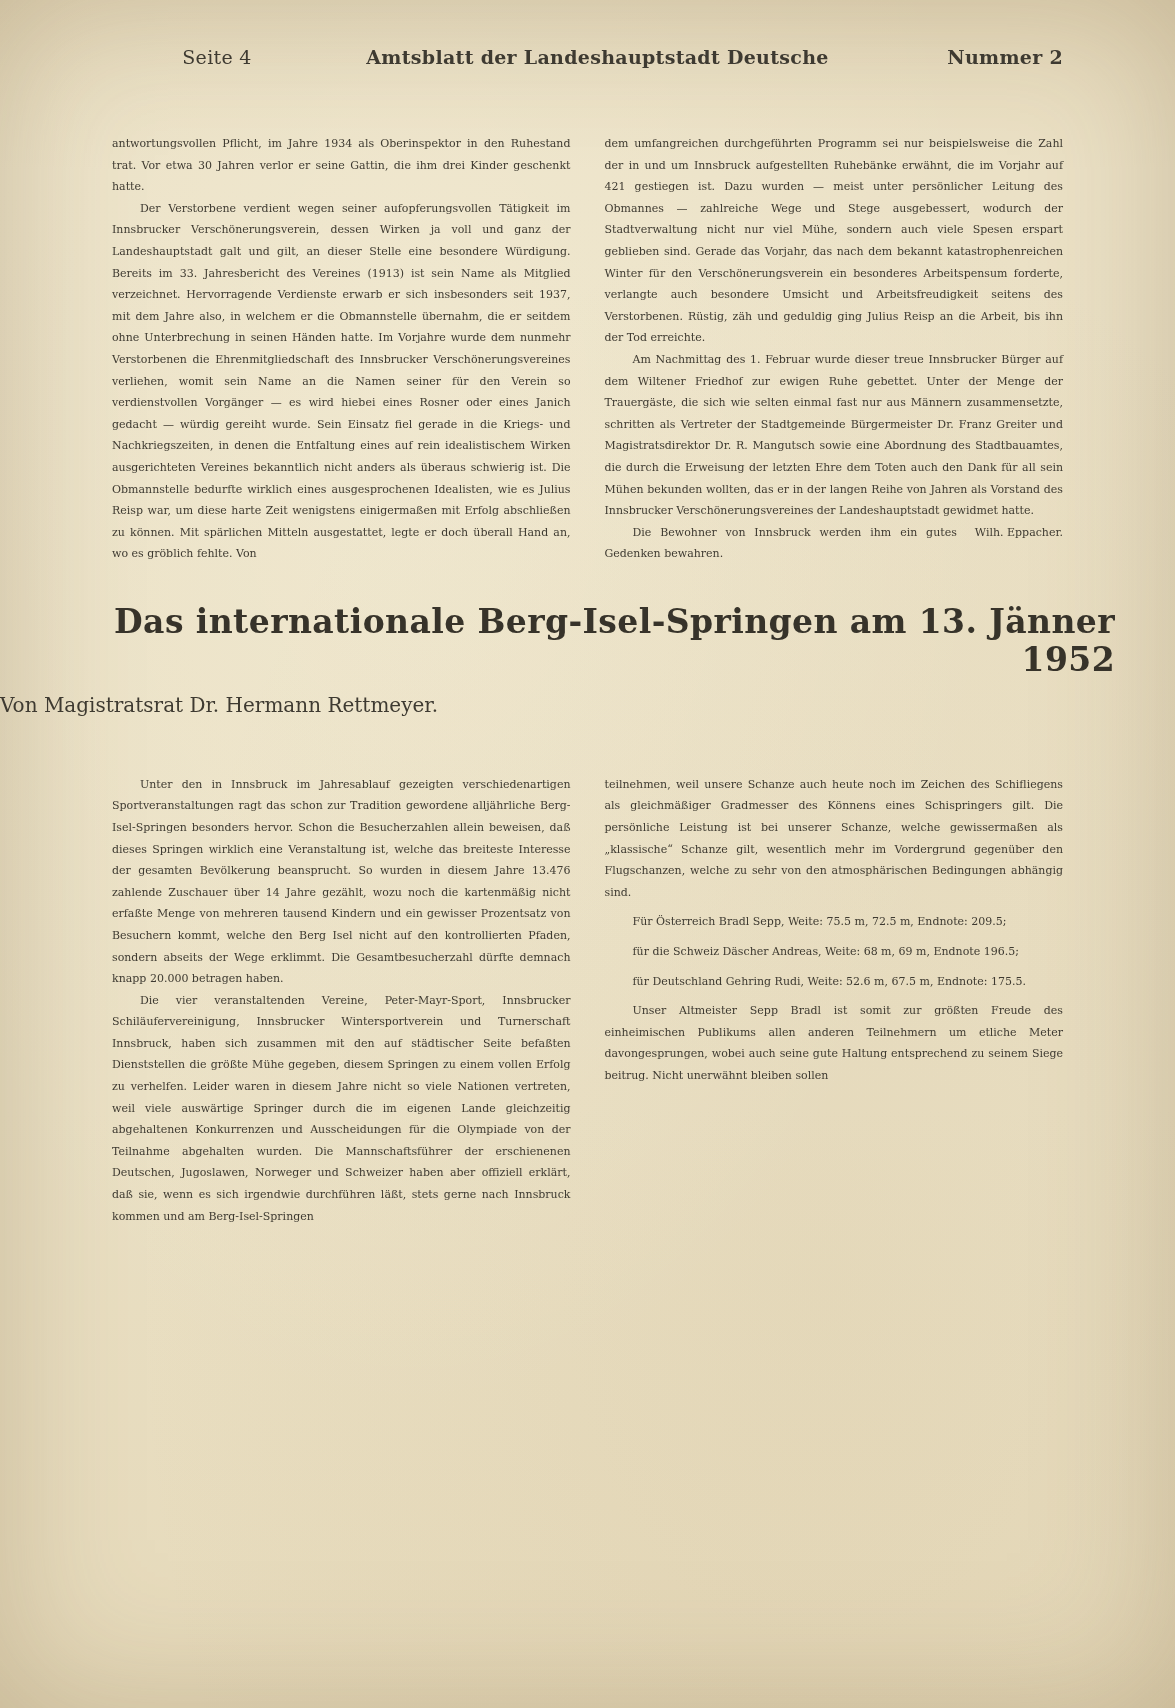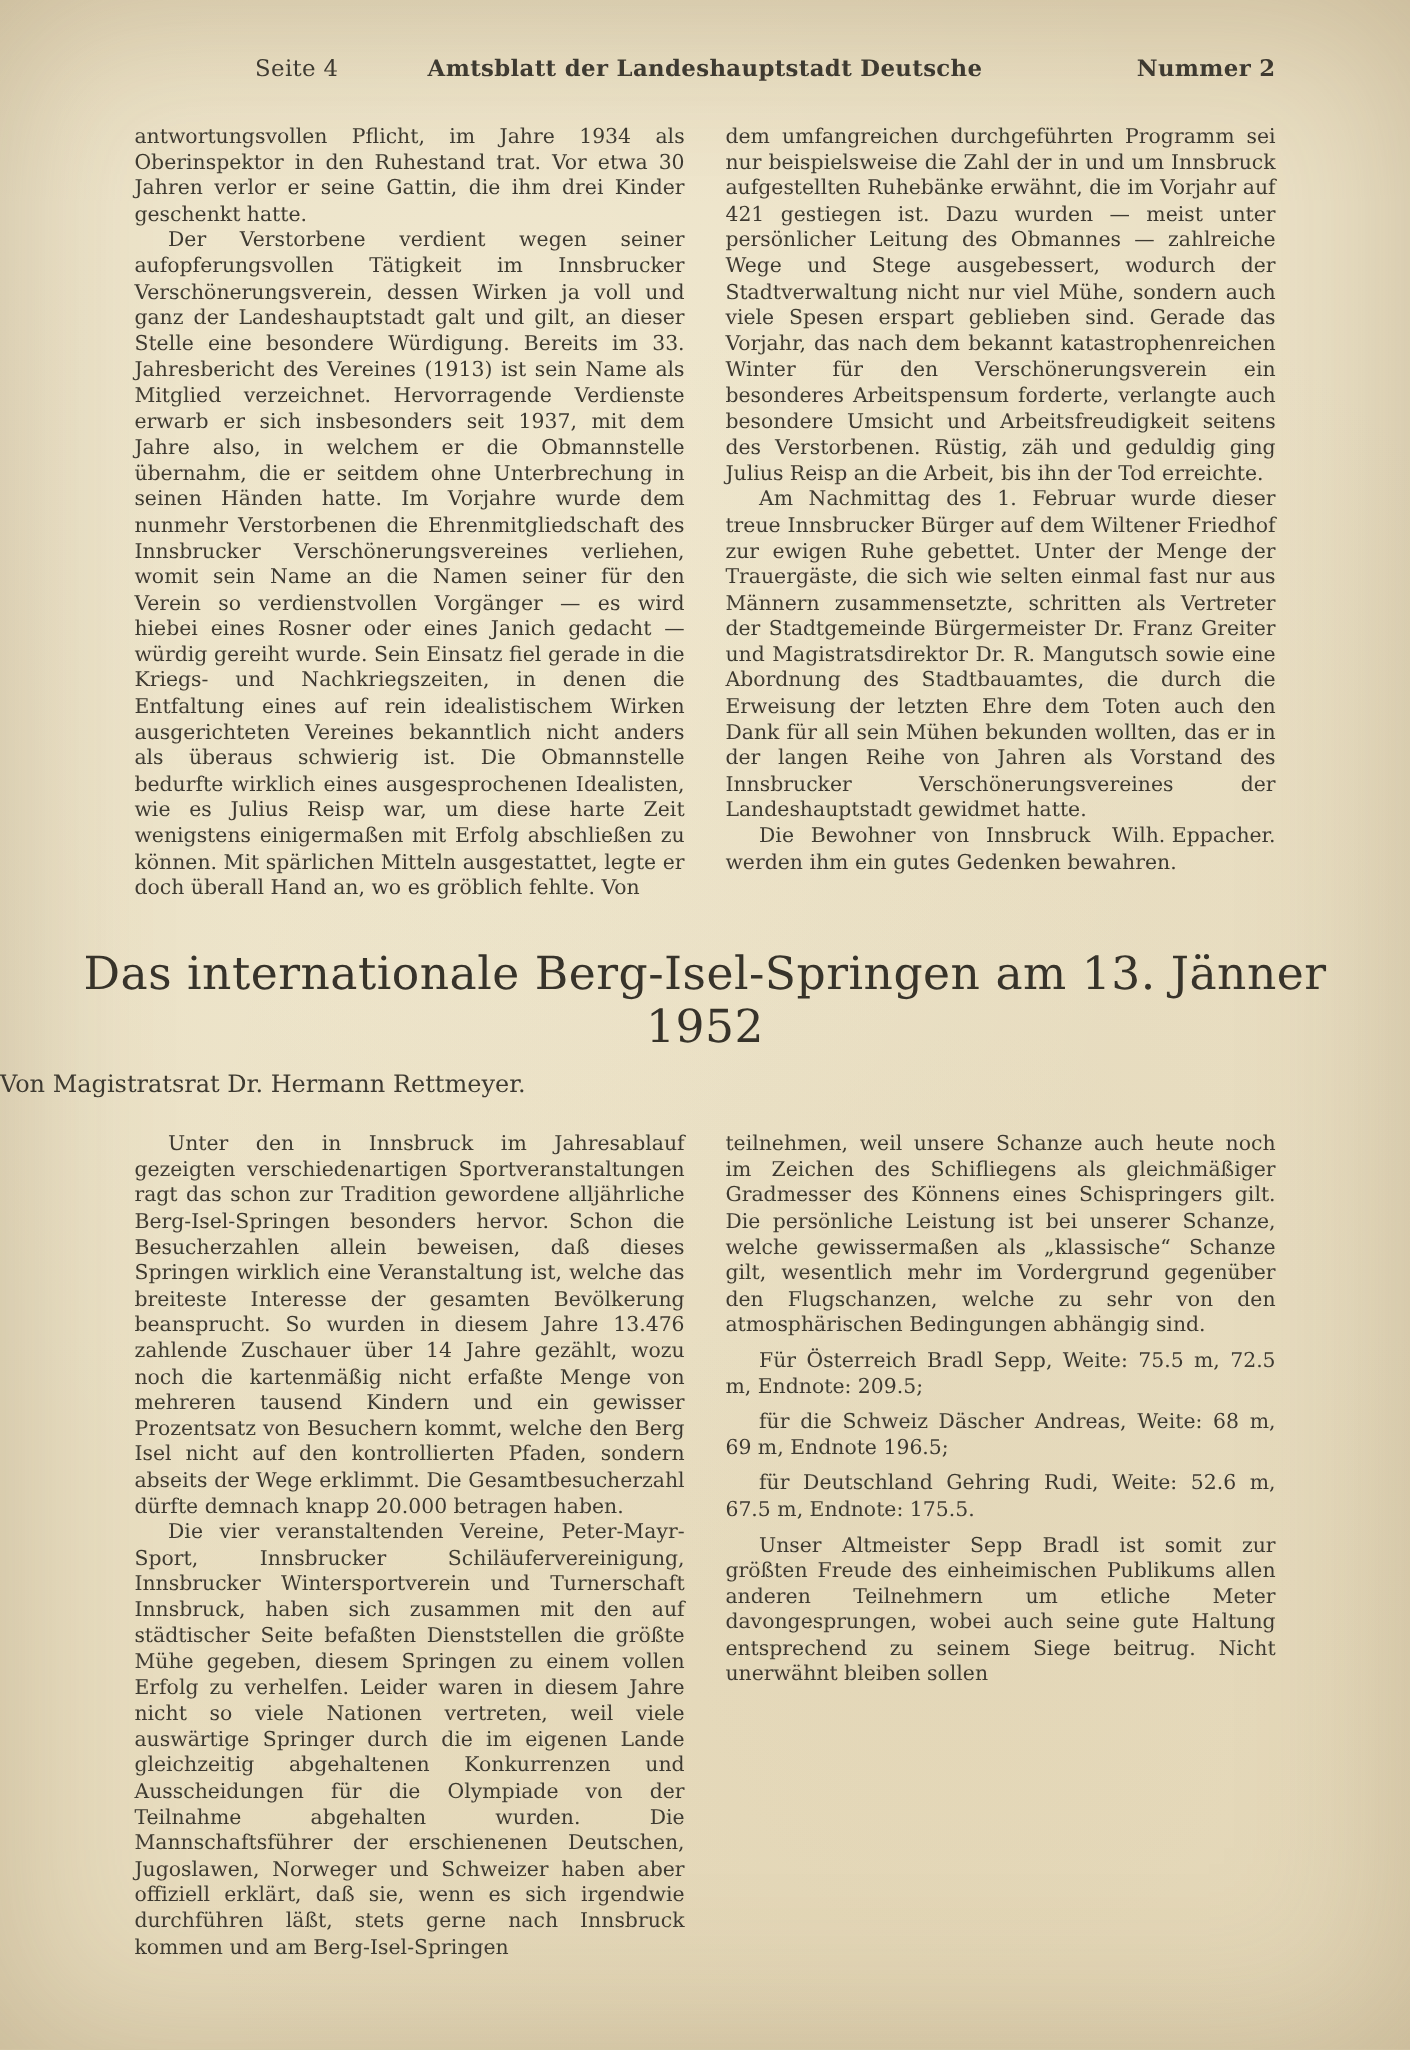--- a/index.html
+++ b/index.html
@@ -24,57 +24,58 @@
       linear-gradient(180deg, #e6dabc 0%, #ebe1c6 10%, #eae0c4 65%, #e6dabb 100%);
     box-shadow: inset 0 0 140px rgba(115, 90, 50, 0.28);
   }
   .masthead {
     display: flex;
     align-items: baseline;
     padding: 46px 112px 0 112px;
     font-size: 19px;
     letter-spacing: 0.3px;
   }
-  .masthead .mh-left  { width: 170px; text-align: right; }
+  .masthead .mh-left  { width: 170px; text-align: center; margin-left: 20px; }
   .masthead .mh-center{ flex: 1; text-align: center; font-weight: bold; }
   .masthead .mh-right { width: 170px; text-align: right; font-weight: bold; }
 
   .columns {
     display: flex;
     gap: 34px;
     padding: 0 112px;
   }
   .columns.obituary { margin-top: 36px; }
   .columns.article  { margin-top: 28px; }
   .col {
     flex: 1;
     min-width: 0;
-    font-size: 17px;
+    font-size: 11px;
     line-height: 21.6px;
     text-align: justify;
     hyphens: auto;
+    margin-top: 29px;
     -webkit-hyphens: auto;
   }
   .col p {
     margin: 0;
     text-indent: 28px;
   }
   .col p.noindent { text-indent: 0; }
   .col p.spaced   { margin-top: 8px; }
   .sig {
     float: right;
     text-indent: 0;
     padding-left: 18px;
   }
   .headline {
     margin: 38px 60px 0 60px;
-    text-align: center;
-    font-size: 38px;
+    text-align: right;
+    font-size: 33px;
     line-height: 1.15;
-    font-weight: normal;
+    font-weight: bold;
     letter-spacing: 0.4px;
     color: #37332a;
   }
   .byline {
     margin-top: 14px;
     text-align: left;
     font-size: 20px;
     color: #3e3a31;
   }
 </style>

